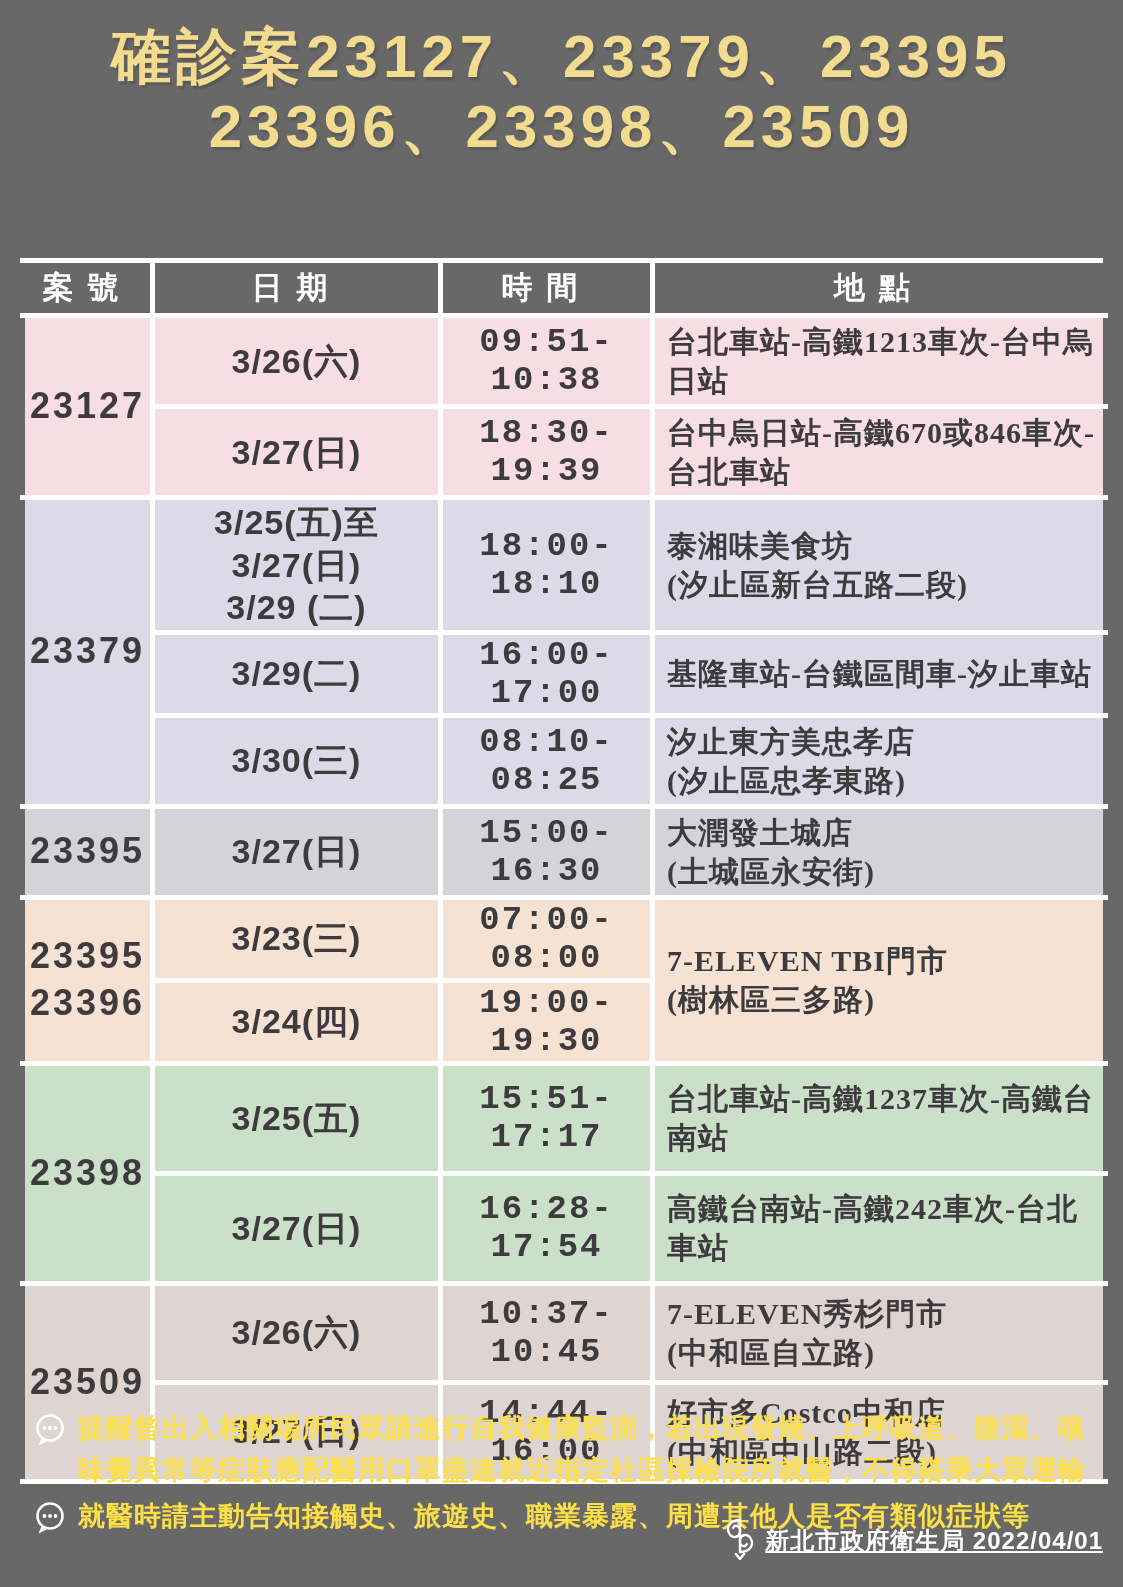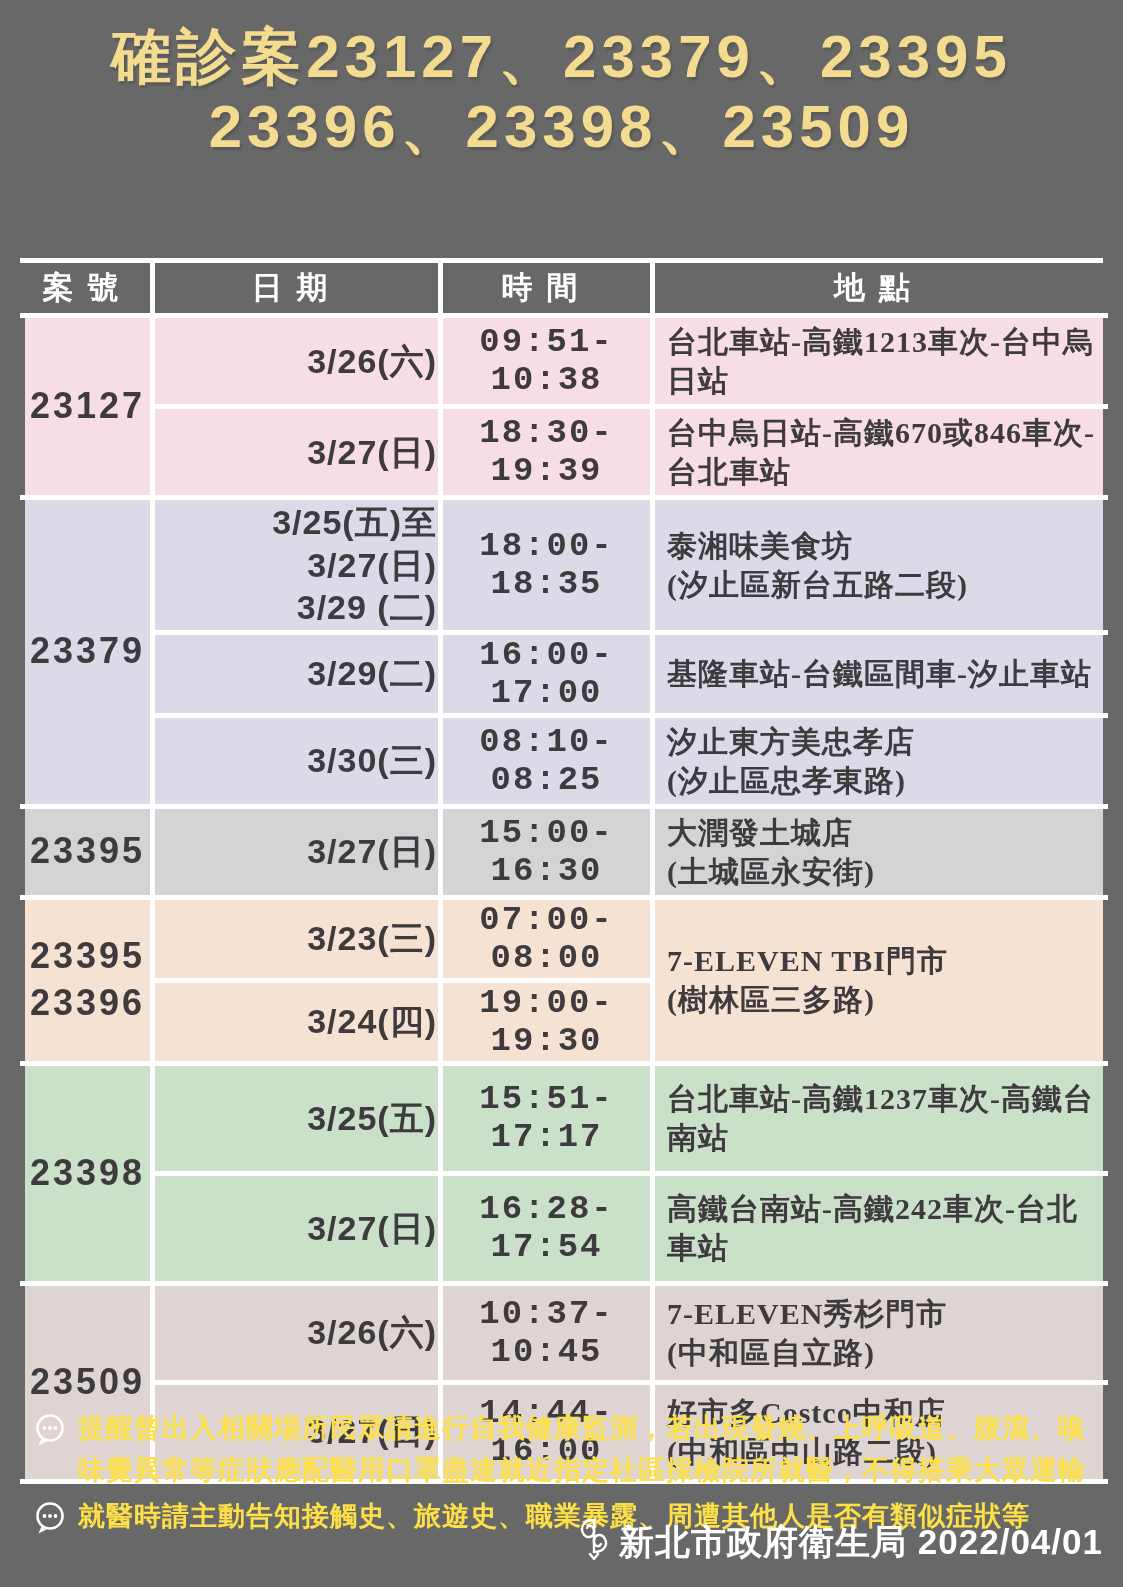--- a/index.html
+++ b/index.html
@@ -28,32 +28,32 @@
   th:first-child,td.first{border-left-color:#686868;}
   th:last-child,td.last{border-right-color:#686868;}
   th{
     background:#686868;color:#ffffff;font-size:31px;
     letter-spacing:14px;height:48px;text-align:center;font-weight:bold;
   }
   td{
     color:#3d3b3e;font-weight:bold;vertical-align:middle;
   }
   td.case{font-size:36px;text-align:center;letter-spacing:3px;white-space:pre-line;line-height:1.3;}
-  td.date{font-size:34px;text-align:right;letter-spacing:1px;white-space:pre-line;line-height:1.25;}
+  td.date{font-size:34px;text-align:center;letter-spacing:1px;white-space:pre-line;line-height:1.25;}
   td.time{font-size:34px;text-align:center;letter-spacing:2px;font-family:Liberation Mono, monospace;}
   td.place{font-size:30px;text-align:left;padding:4px 6px 4px 12px;line-height:1.3;white-space:pre-line;letter-spacing:1px;font-family:Liberation Serif, serif;}
   
   .notes{position:absolute;top:1408px;left:32px;right:26px;color:#fde047;}
   .note{display:flex;align-items:flex-start;margin-bottom:4px;}
   .note-icon{flex:0 0 46px;padding-top:4px;}
   .note-text{font-size:27px;line-height:1.55;letter-spacing:1px;font-weight:bold;}
   
   .attribution{
     position:absolute;top:1516px;right:20px;display:flex;align-items:center;gap:6px;
-    color:#ffffff;font-size:35px;letter-spacing:1px;font-weight:bold;
+    color:#ffffff;font-size:24px;letter-spacing:1px;font-weight:bold;text-decoration:underline;
   }
 </style>
 </head>
 <body style="background-color: rgb(104, 104, 104);">
 
 <div class="titles">
   <div class="title-line">確診案23127、23379、23395</div>
   <div class="title-line">23396、23398、23509</div>
 </div>
 
@@ -86,21 +86,21 @@
       <td class="time">18:30-19:39</td>
       <td class="place last">台中烏日站-高鐵670或846車次-台北車站</td>
     </tr>
   </tbody>
 
   <tbody style="background-color: rgb(220, 218, 231);">
     <tr style="height:78px;">
       <td class="case first" rowspan="3">23379</td>
       <td class="date">3/25(五)至3/27(日)
 3/29 (二)</td>
-      <td class="time">18:00-18:35</td>
+      <td class="time">18:00-18:10</td>
       <td class="place last">泰湘味美食坊
 (汐止區新台五路二段)</td>
     </tr>
     <tr style="height:78px;">
       <td class="date">3/29(二)</td>
       <td class="time">16:00-17:00</td>
       <td class="place last">基隆車站-台鐵區間車-汐止車站</td>
     </tr>
     <tr style="height:78px;">
       <td class="date">3/30(三)</td>

